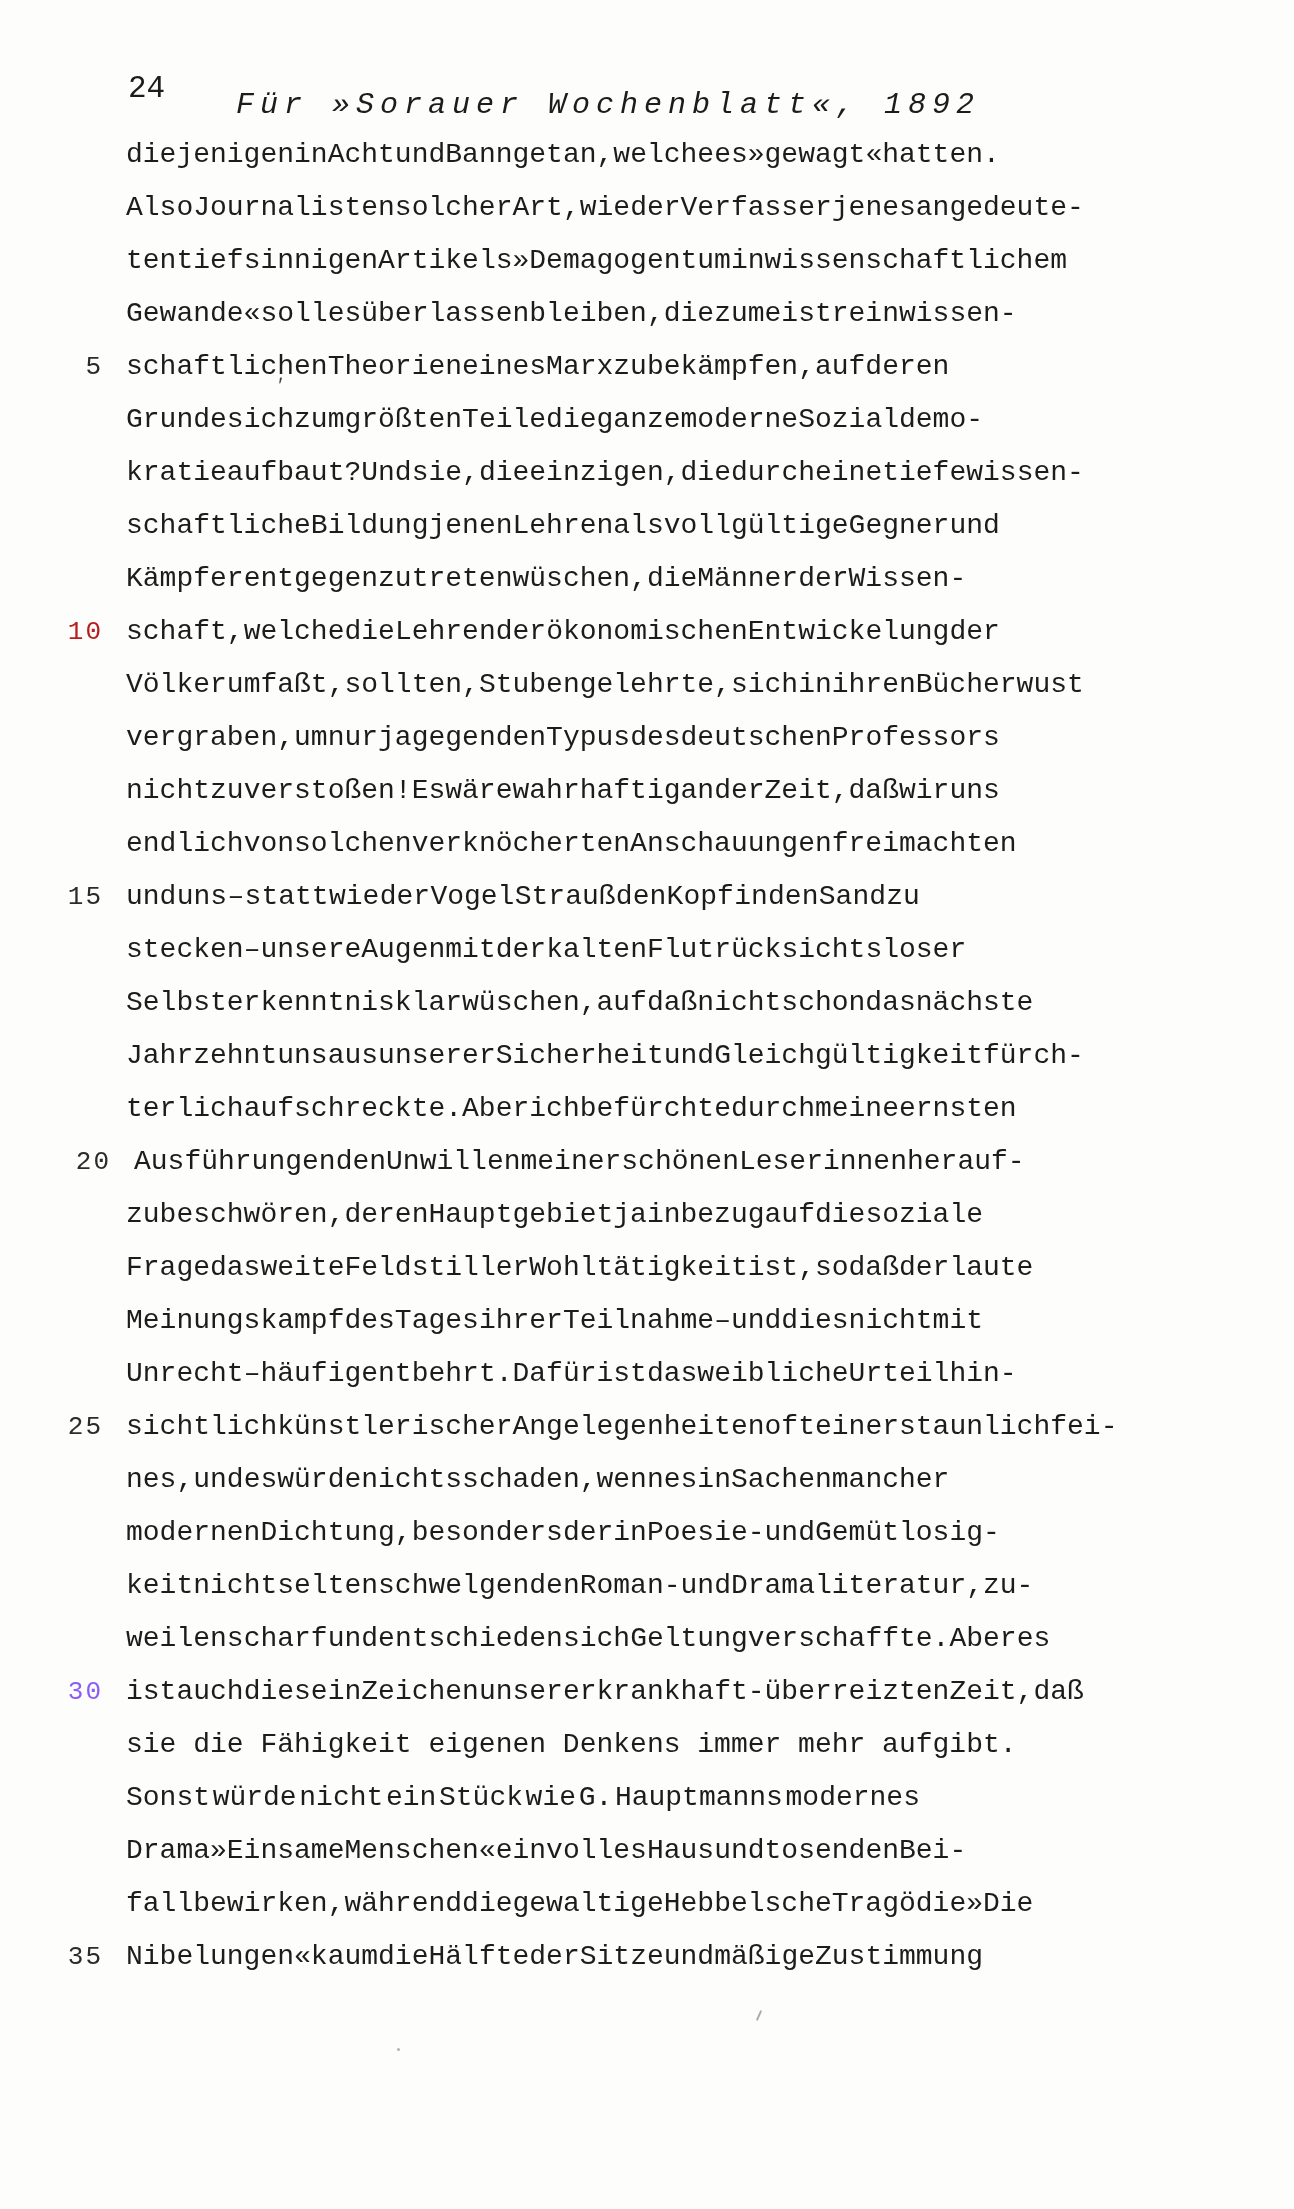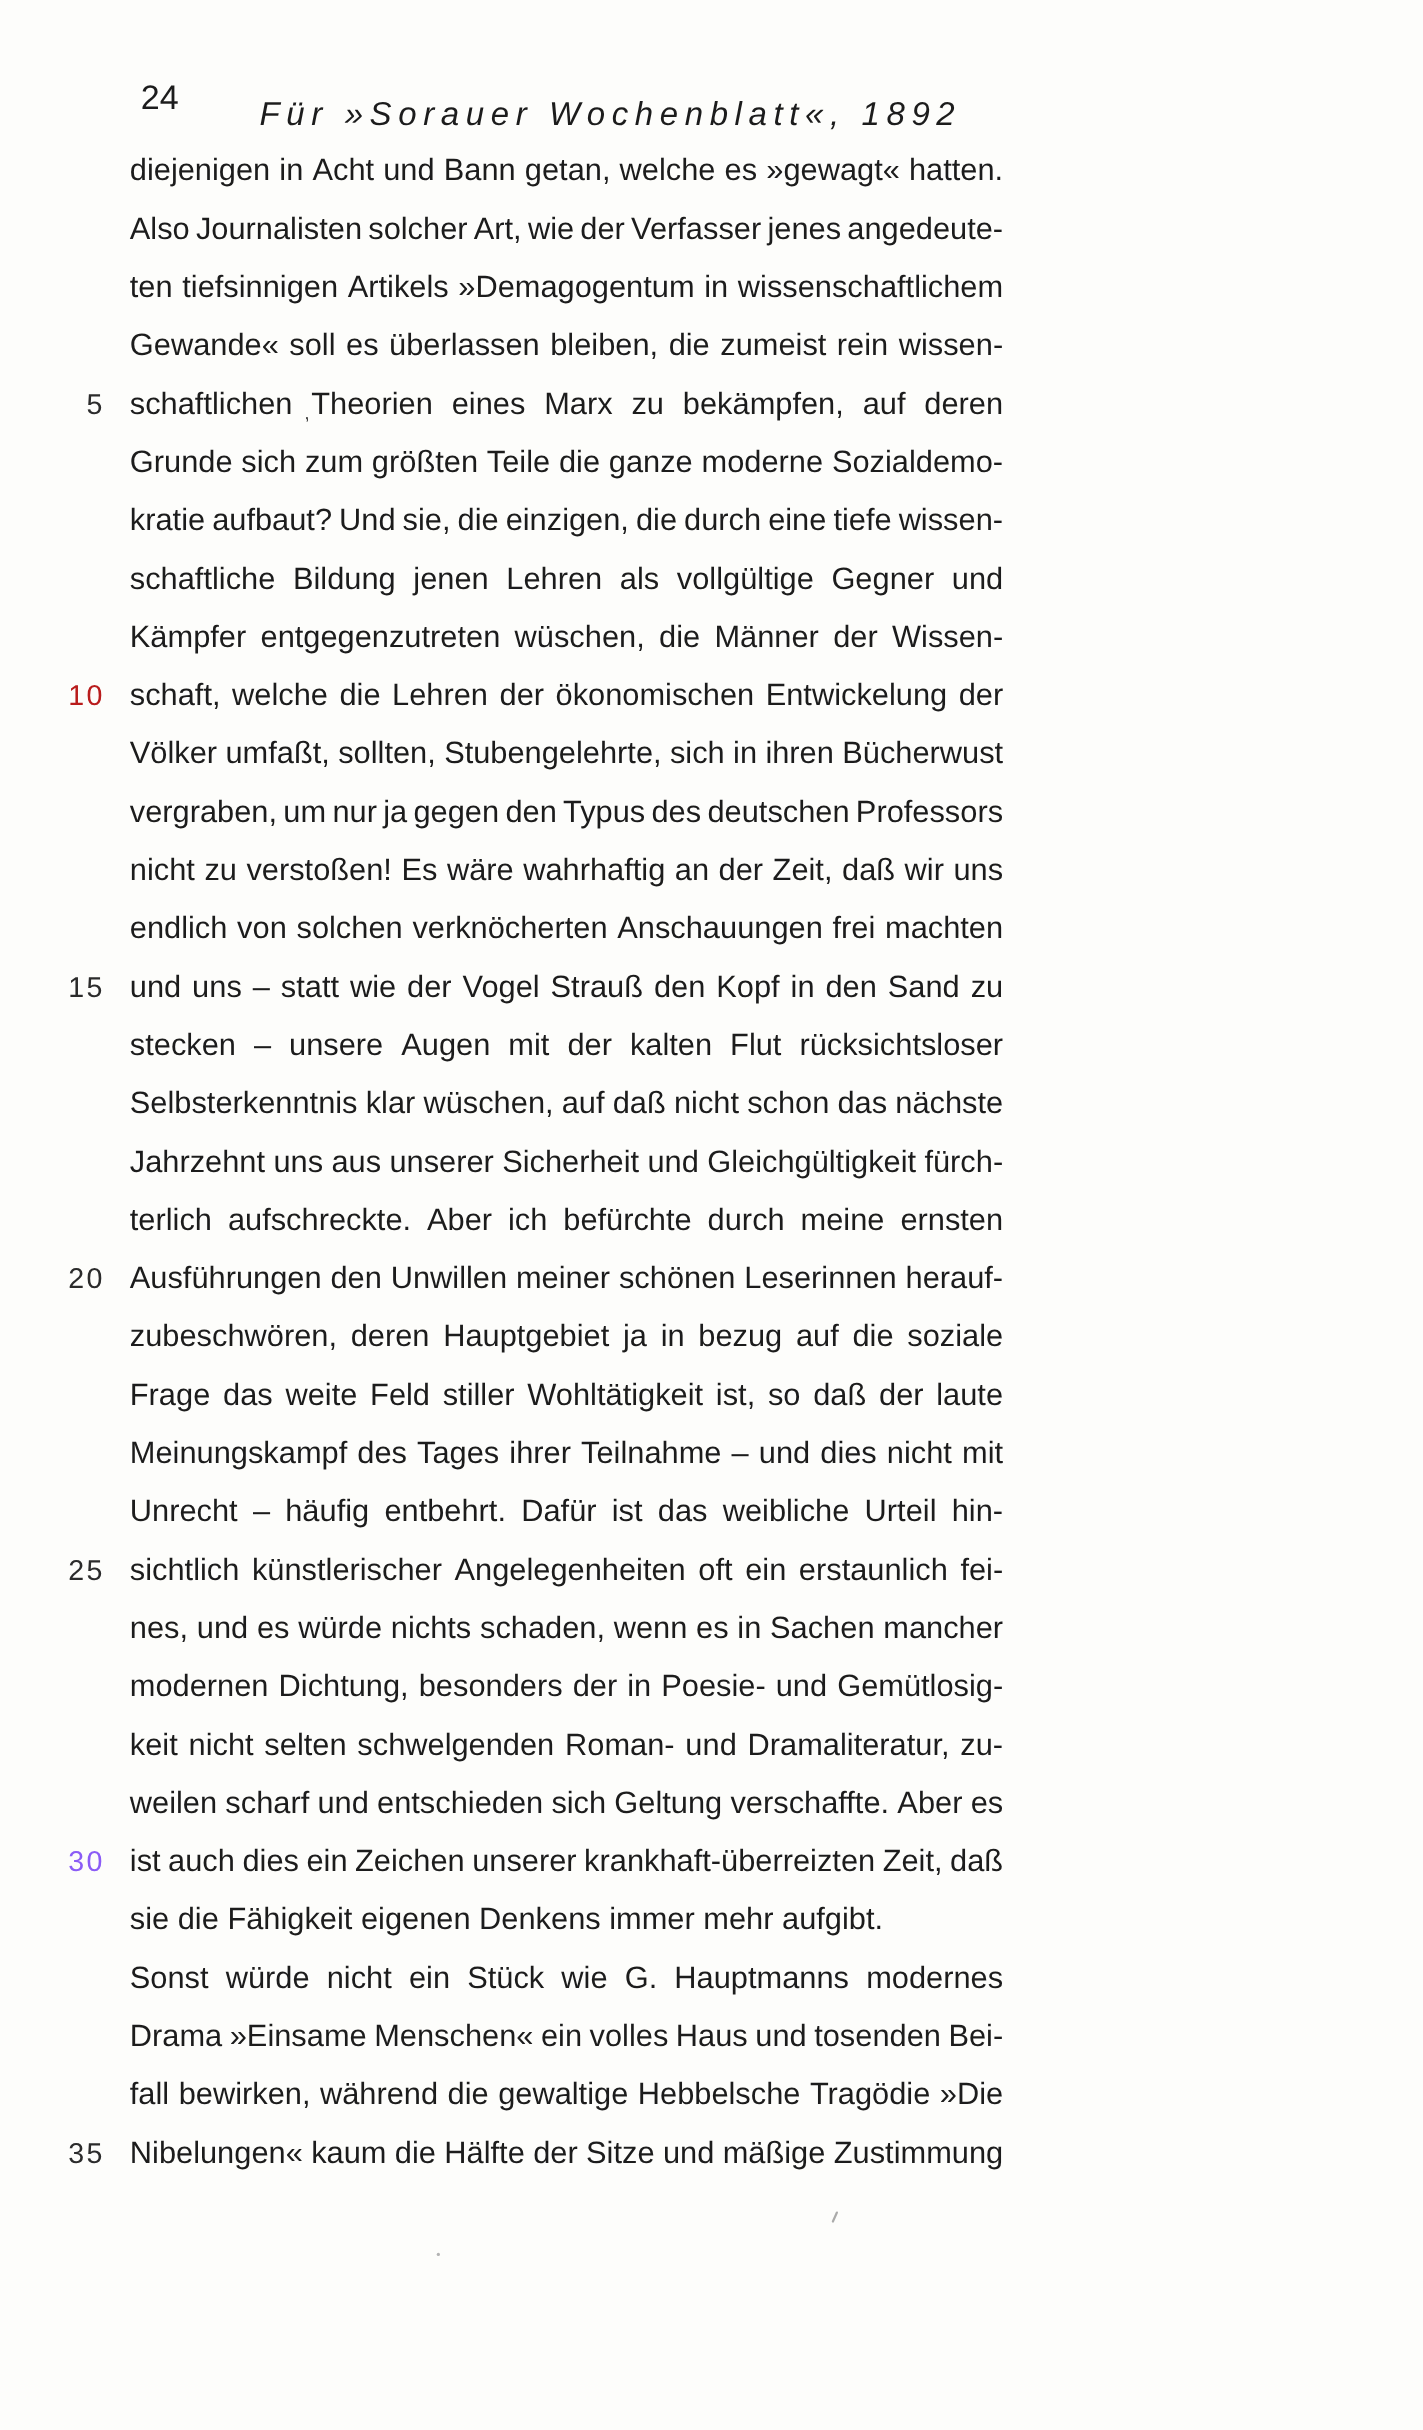--- a/index.html
+++ b/index.html
@@ -2,21 +2,21 @@
 <html><head>
 <meta charset="utf-8">
 <style>
   html, body { margin: 0; padding: 0; }
   .page {
     position: relative;
     width: 1294px;
     height: 2209px;
     background: #fdfdfb;
     color: #1c1c1c;
-    font-family: Liberation Sans, sans-serif;
+    font-family: Liberation Mono, monospace;
     overflow: hidden;
   }
   .header { position: absolute; top: 70px; left: 0; width: 100%; height: 42px; }
   .pagenum {
     position: absolute; left: 128px; top: 2px;
     font-size: 31px; line-height: 34px;
   }
   .running-title {
     position: absolute; left: 236px; top: 17px;
     font-style: italic;
@@ -334,21 +334,21 @@
           <span>aufschreckte.</span>
           <span>Aber</span>
           <span>ich</span>
           <span>befürchte</span>
           <span>durch</span>
           <span>meine</span>
           <span>ernsten</span>
         </span>
       </div>
       <div class="line-row">
-        <span class="line-num" style="color: rgb(43, 43, 43);">20</span>
+        <span class="line-num" style="color: rgb(43, 43, 43); padding-left: 16px;">20</span>
         <span class="line-text">
           <span>Ausführungen</span>
           <span>den</span>
           <span>Unwillen</span>
           <span>meiner</span>
           <span>schönen</span>
           <span>Leserinnen</span>
           <span>herauf-</span>
         </span>
       </div>

